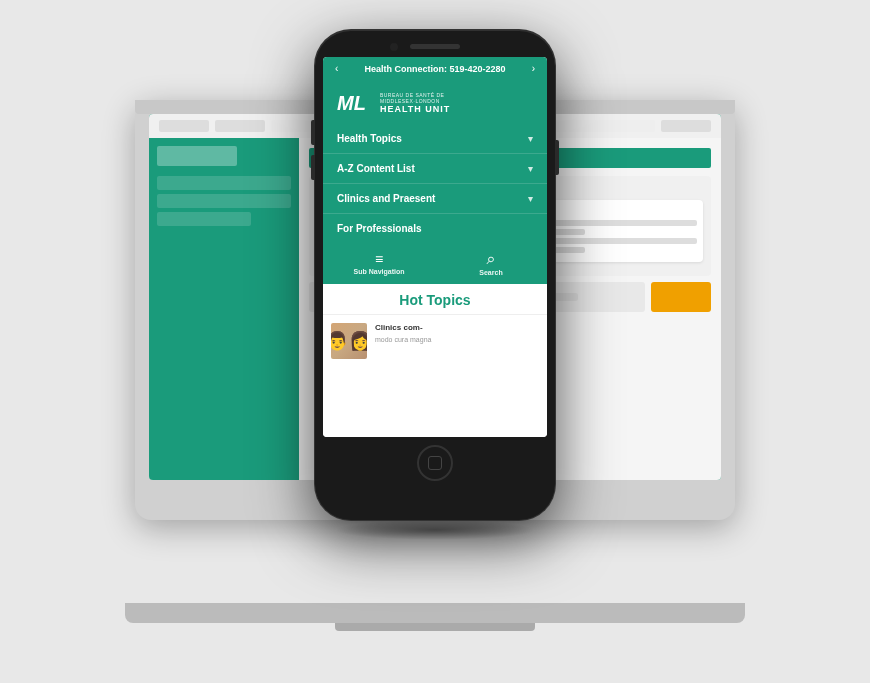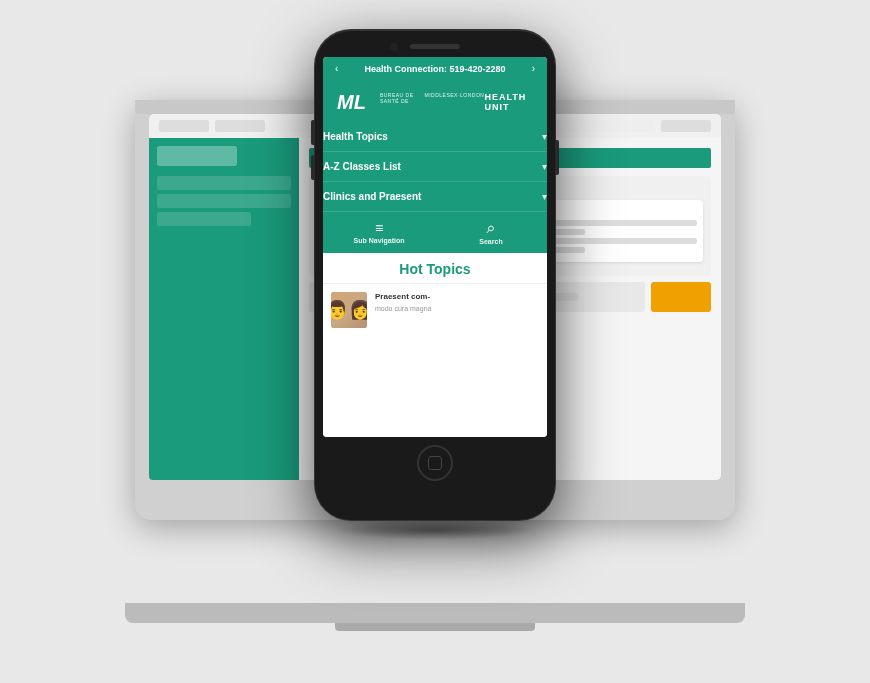--- a/index.html
+++ b/index.html
@@ -245,21 +245,21 @@
     .ml-logo {
       color: #fff;
       font-size: 20px;
       font-weight: 900;
       font-style: italic;
       line-height: 1;
     }
 
     .ml-logo-text {
       display: flex;
-      flex-direction: row;
+      flex-direction: column;
     }
 
     .ml-logo-text-top {
       color: rgba(255,255,255,0.85);
       font-size: 5px;
       line-height: 1.2;
       letter-spacing: 0.5px;
     }
 
     .ml-logo-text-bottom {
@@ -272,21 +272,21 @@
     
     .phone-nav {
       background: #1a9b7b;
       flex-shrink: 0;
     }
 
     .phone-nav-item {
       display: flex;
       align-items: flex-end;
       justify-content: space-between;
-      padding: 9px 0;
+      padding: 9px 14px;
       border-bottom: 1px solid rgba(255,255,255,0.15);
       cursor: pointer;
     }
 
     .phone-nav-item-label {
       color: #fff;
       font-size: 10px;
       font-weight: bold;
     }
 
@@ -543,26 +543,29 @@
           </div>
         </div>
       </div>
 
       <div class="phone-nav">
         <div class="phone-nav-item">
           <span class="phone-nav-item-label">Health Topics</span>
           <span class="phone-nav-item-arrow">▾</span>
         </div>
         <div class="phone-nav-item">
-          <span class="phone-nav-item-label">A-Z Classes List</span>
+          <span class="phone-nav-item-label">A-Z Content List</span>
           <span class="phone-nav-item-arrow">▾</span>
         </div>
         <div class="phone-nav-item">
           <span class="phone-nav-item-label">Clinics and Praesent</span>
           <span class="phone-nav-item-arrow">▾</span>
+        </div>
+        <div class="phone-nav-item" style="border-bottom: none;">
+          <span class="phone-nav-item-label">For Professionals</span>
         </div>
       </div>
 
       <div class="phone-sub-nav">
         <div class="phone-sub-nav-item">
           <span class="phone-sub-nav-icon">≡</span>
           <span class="phone-sub-nav-label">Sub Navigation</span>
         </div>
         <div class="phone-sub-nav-item">
           <span class="phone-sub-nav-icon" style="font-size:16px;">⌕</span>
@@ -570,21 +573,21 @@
         </div>
       </div>
 
       <div class="phone-content">
         <div class="phone-hot-topics-title">Hot Topics</div>
         <div class="phone-article">
           <div class="phone-article-thumb">
             <div class="phone-article-thumb-img">👨‍👩</div>
           </div>
           <div class="phone-article-text">
-            <div class="phone-article-text-title">Praesent com-</div>
+            <div class="phone-article-text-title">Clinics com-</div>
             <div class="phone-article-text-sub">modo cura magna</div>
           </div>
         </div>
       </div>
 
     </div>
 
     <div class="phone-home-btn">
       <div class="phone-home-btn-inner"></div>
     </div>

